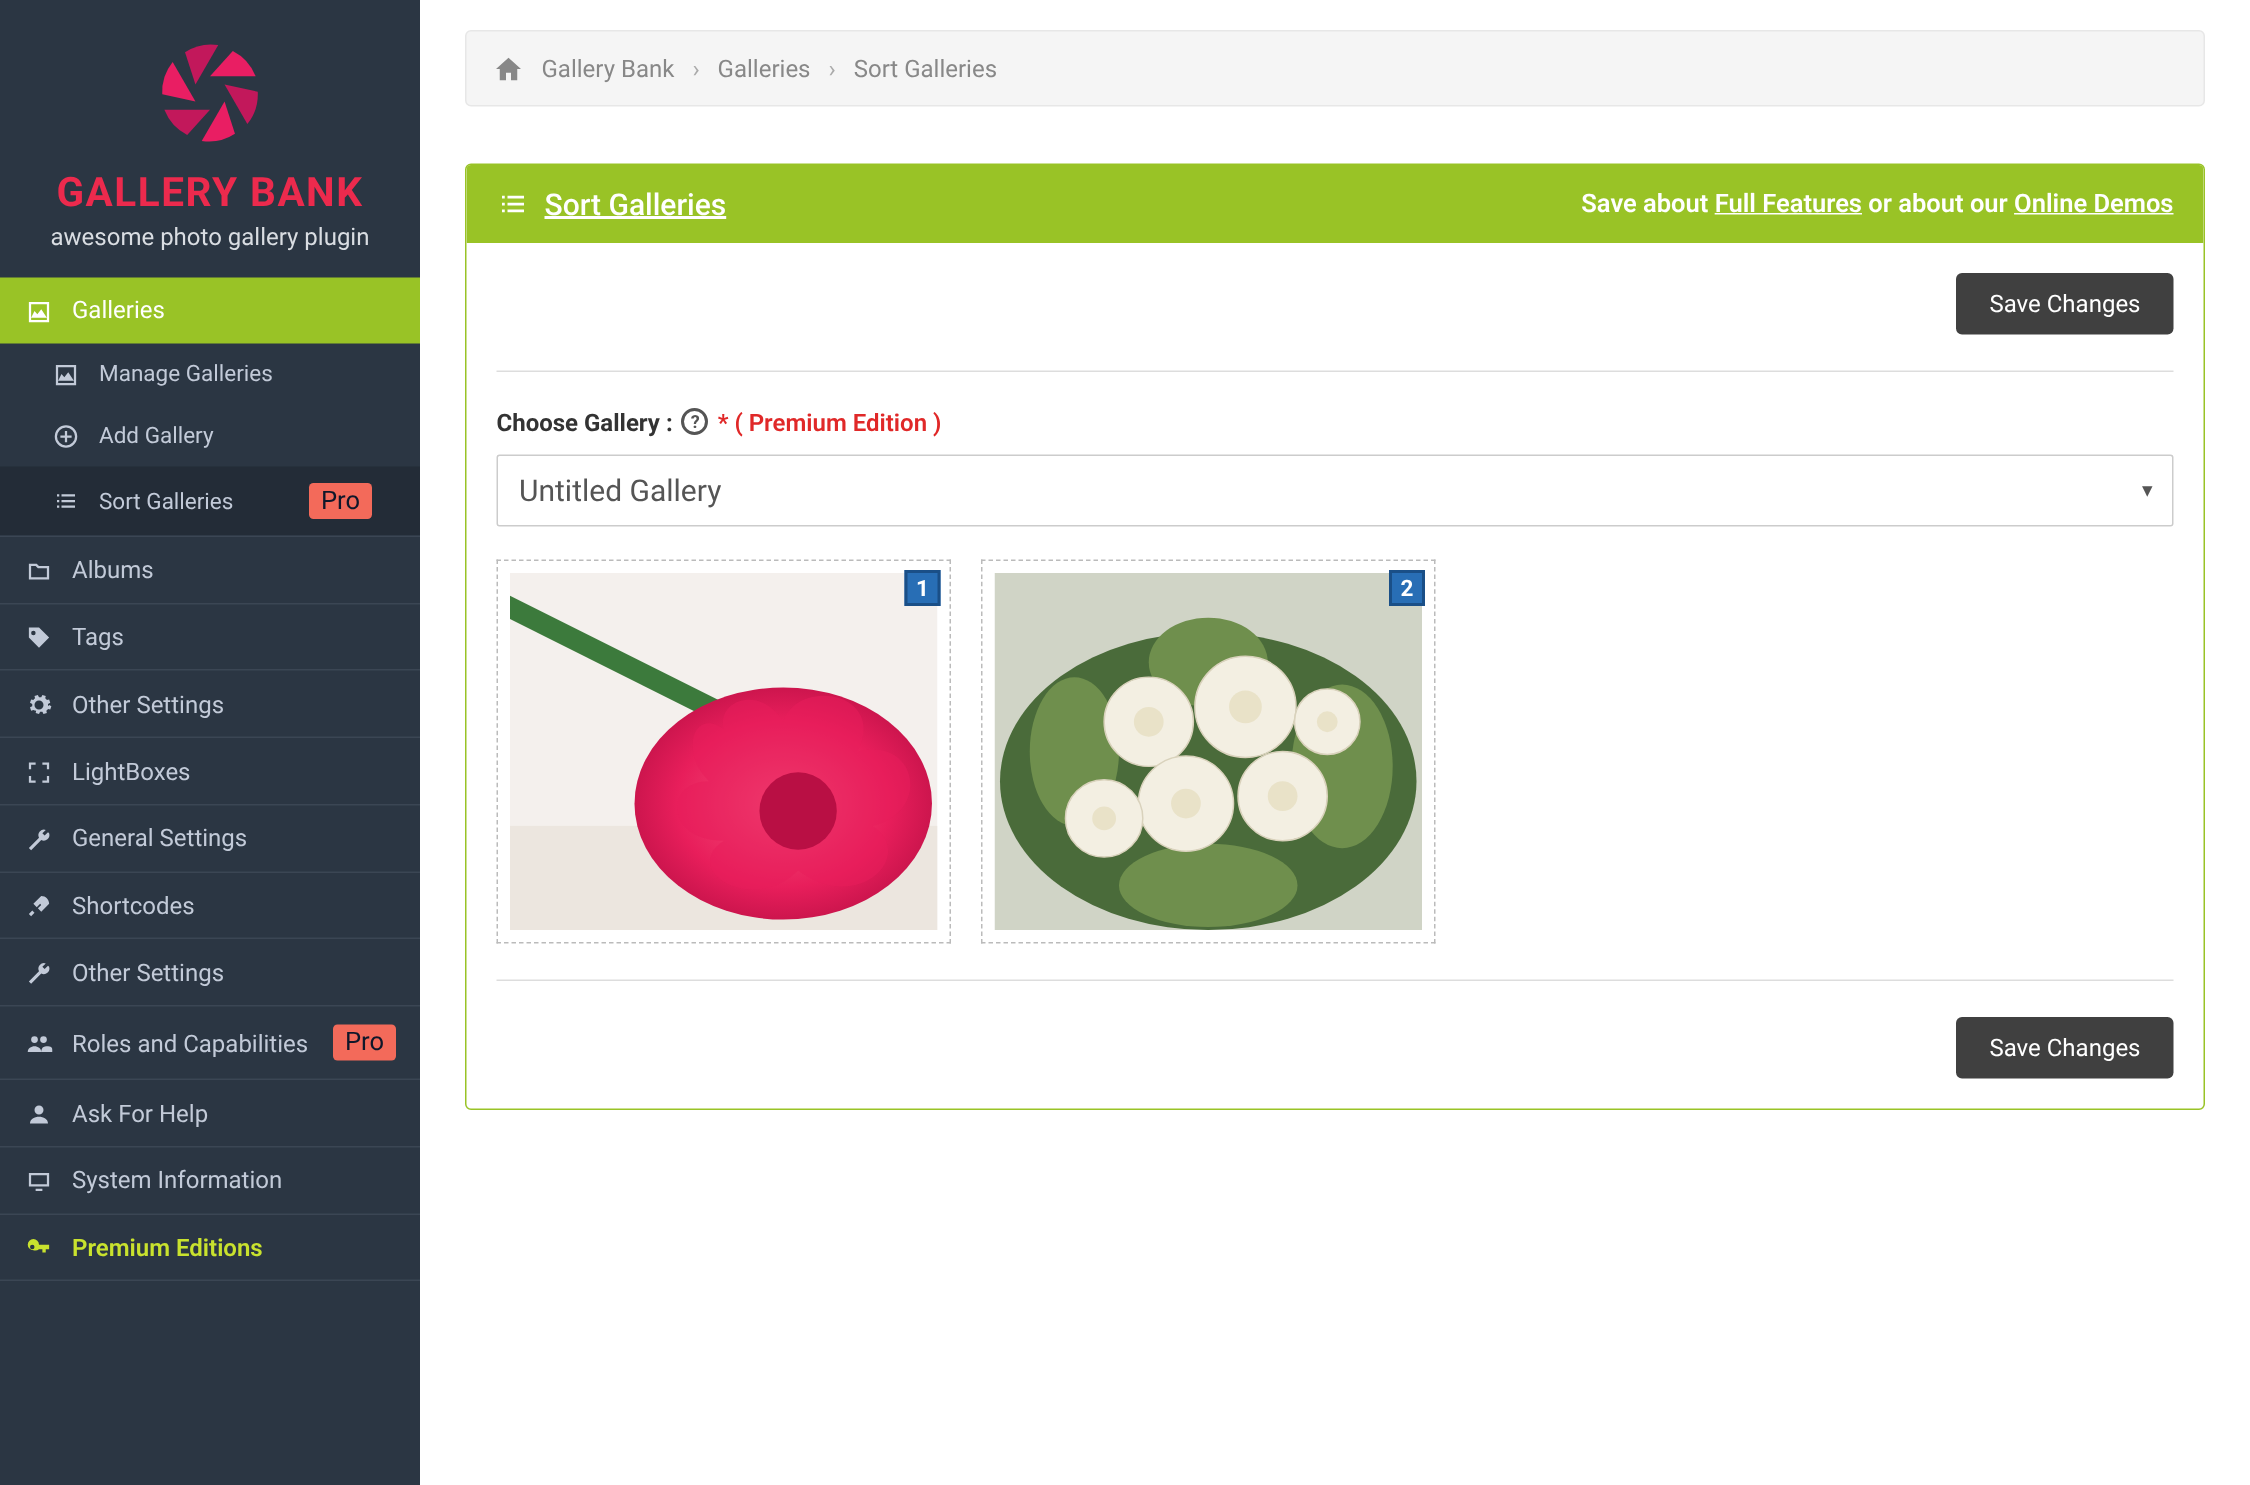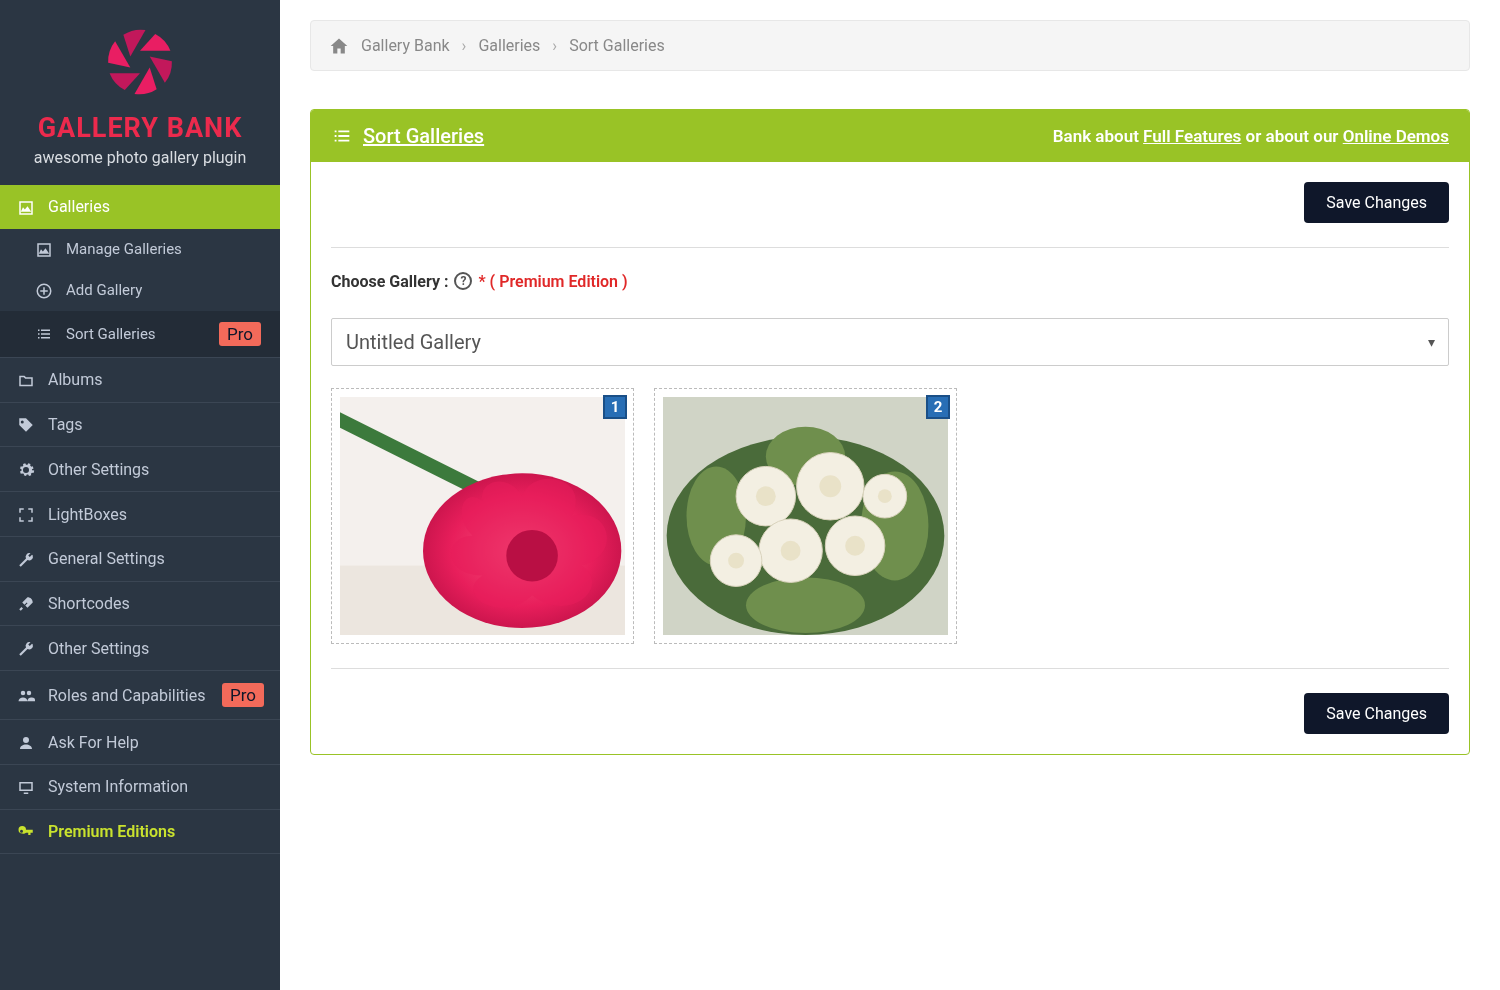--- a/index.html
+++ b/index.html
@@ -8,38 +8,38 @@
     .logo-block{text-align:center;padding:22px 10px 18px}
     .shutter{width:80px;height:80px;margin:0 auto 10px;position:relative}
     .shutter svg{width:80px;height:80px}
     .brand{font-size:27px;font-weight:700;color:#ec2a4d;letter-spacing:1px}
     .tagline{font-size:16px;color:#d9dde2;margin-top:4px}
     .nav-item{display:flex;align-items:center;padding:12px 16px;font-size:16px;border-top:1px solid #3b4654;cursor:pointer;position:relative}
     .nav-item:last-child{border-bottom:1px solid #3b4654}
     .nav-item.active{background:#99c326;color:#fff;border-top:none}
     .nav-item.active::after{content:"";position:absolute;right:-12px;top:50%;transform:translateY(-50%);border:12px solid transparent;border-right-color:#fff}
     .nav-icon{width:20px;display:inline-block;margin-right:12px;text-align:center}
-    .sub-item{display:flex;align-items:center;padding:11px 19px 11px 34px;font-size:15px;cursor:pointer}
+    .sub-item{display:flex;align-items:center;padding:11px 32px 11px 34px;font-size:15px;cursor:pointer}
     .sub-item.current{background:#232c37}
     .pro-badge{margin-left:auto;background:#f36a5a;color:#0f172a;font-size:17px;padding:2px 8px;border-radius:3px}
     .premium{color:#c9e22e;font-weight:600}
     .main{flex:1;background:#fff;padding:20px 30px}
     .breadcrumb{background:#f5f5f5;border:1px solid #e7e7e7;border-radius:4px;padding:14px 18px;color:#888;font-size:16px;display:flex;align-items:center;gap:12px}
     .bc-sep{color:#aaa}
     .panel{margin-top:38px;border:1px solid #99c326;border-radius:4px;overflow:hidden}
     .panel-head{background:#99c326;color:#fff;padding:14px 20px;display:flex;align-items:center;justify-content:space-between;font-size:20px}
     .panel-title{display:flex;align-items:center;gap:10px;font-weight:500}
     .panel-title span{text-decoration:underline}
     .cta{font-size:17px;font-weight:600}
     .cta a{color:#fff;text-decoration:underline}
     .panel-body{padding:20px}
     .btn-row{display:flex;justify-content:flex-end}
-    .btn-save{background:#0f172a;color:#fff;border:none;padding:11px 22px;font-size:16px;border-radius:4px;cursor:pointer}
+    .btn-save{background:#404040;color:#fff;border:none;padding:11px 22px;font-size:16px;border-radius:4px;cursor:pointer}
     hr{border:none;border-top:1px solid #ddd;margin:24px 0}
-    .field-label{font-weight:700;font-size:16px;color:#333;display:flex;align-items:center;gap:6px;margin-bottom:27px}
+    .field-label{font-weight:700;font-size:16px;color:#333;display:flex;align-items:center;gap:6px;margin-bottom:12px}
     .help{display:inline-block;width:18px;height:18px;border:2px solid #555;border-radius:50%;font-size:12px;line-height:14px;text-align:center;color:#555;font-weight:700}
     .prem-note{color:#e02828;font-weight:600}
     .select{width:100%;padding:11px 14px;border:1px solid #ccc;border-radius:2px;font-size:20px;color:#555;appearance:none;background:#fff}
     .select-wrap{position:relative}
     .select-wrap::after{content:"▾";position:absolute;right:14px;top:50%;transform:translateY(-50%);color:#555;font-size:14px}
     .tiles{display:flex;gap:20px;margin-top:22px}
     .tile{border:1px dashed #bbb;padding:8px;position:relative;width:303px;height:256px}
     .tile-num{position:absolute;top:6px;right:6px;background:#286eb5;color:#fff;border:2px solid #1a4f87;width:24px;height:24px;display:flex;align-items:center;justify-content:center;font-weight:700;font-size:15px}
     .thumb{width:100%;height:100%;overflow:hidden}
     .thumb svg{width:100%;height:100%;display:block}
@@ -175,21 +175,21 @@
 
   <div class="panel">
     <div class="panel-head">
       <div class="panel-title">
         <svg class="icon-svg" style="width:22px;height:22px;fill:#fff" viewBox="0 0 24 24">
             <path d="M4 6h2v2H4zm4 0h12v2H8zM4 11h2v2H4zm4 0h12v2H8zM4 16h2v2H4zm4 0h12v2H8z"></path>
           </svg>
         <span>Sort Galleries</span>
       </div>
       <div class="cta">
-        <span>Bank about </span><a>Full Features</a><span> or about our </span><a>Online Demos</a>
+        <span>Save about </span><a>Full Features</a><span> or about our </span><a>Online Demos</a>
       </div>
     </div>
     <div class="panel-body">
       <div class="btn-row">
           <button class="btn-save">Save Changes</button>
         </div>
       <hr>
       <div class="field-label">
         <span>Choose Gallery :</span>
         <span class="help">?</span>

